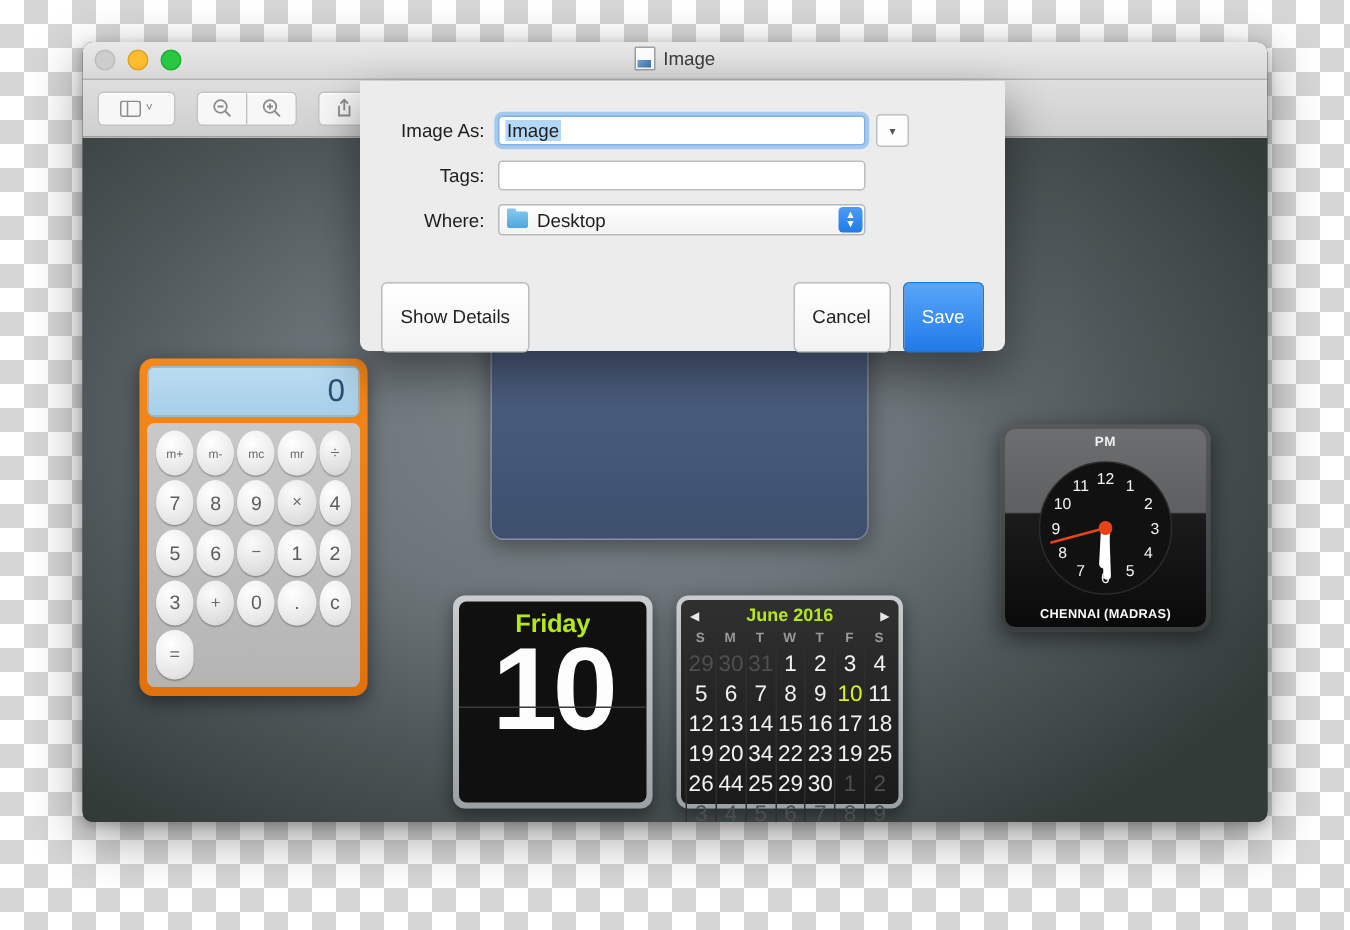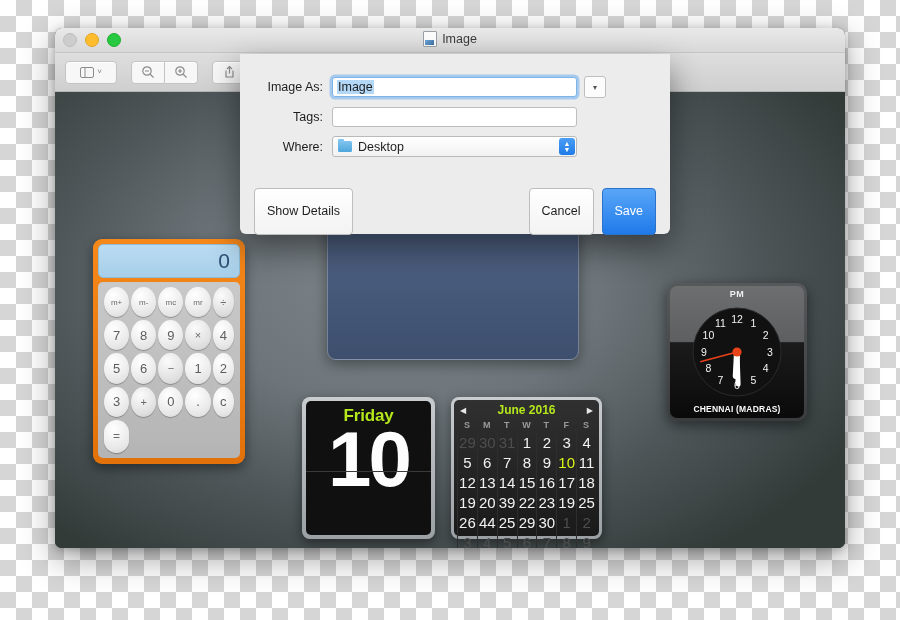--- a/index.html
+++ b/index.html
@@ -441,21 +441,21 @@
             <div class="cal-cell">11</div>
             <div class="cal-cell">12</div>
             <div class="cal-cell">13</div>
             <div class="cal-cell">14</div>
             <div class="cal-cell">15</div>
             <div class="cal-cell">16</div>
             <div class="cal-cell">17</div>
             <div class="cal-cell">18</div>
             <div class="cal-cell">19</div>
             <div class="cal-cell">20</div>
-            <div class="cal-cell">39</div>
+            <div class="cal-cell">34</div>
             <div class="cal-cell">22</div>
             <div class="cal-cell">23</div>
             <div class="cal-cell">19</div>
             <div class="cal-cell">25</div>
             <div class="cal-cell">26</div>
             <div class="cal-cell">44</div>
             <div class="cal-cell">25</div>
             <div class="cal-cell">29</div>
             <div class="cal-cell">30</div>
             <div class="cal-cell dim">1</div>

